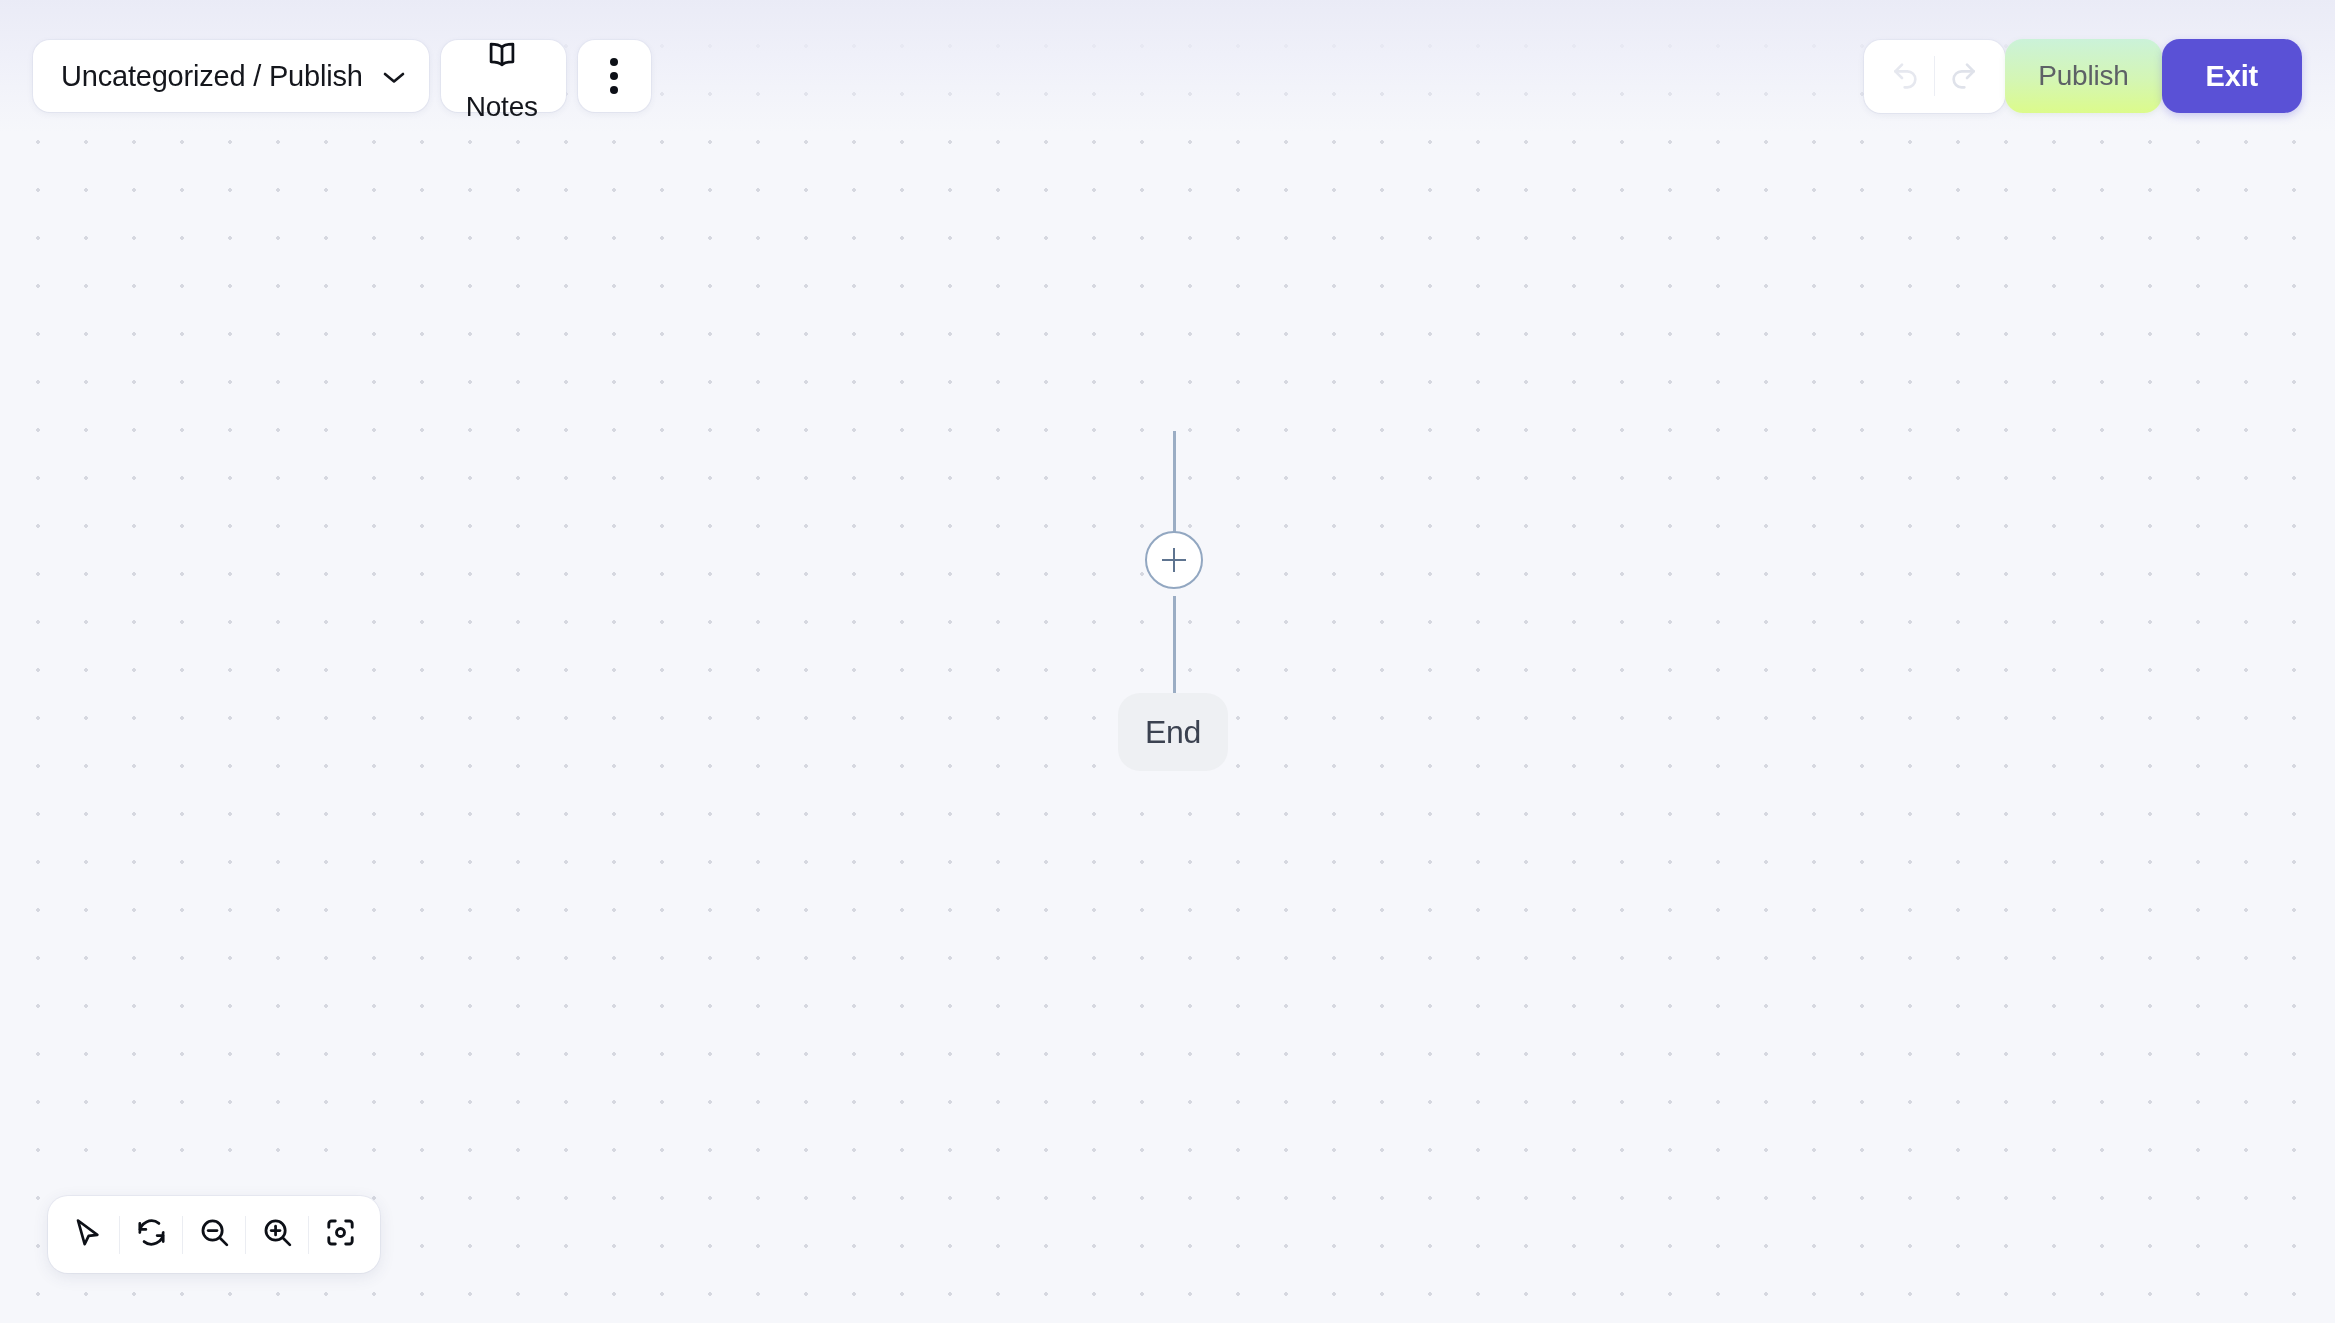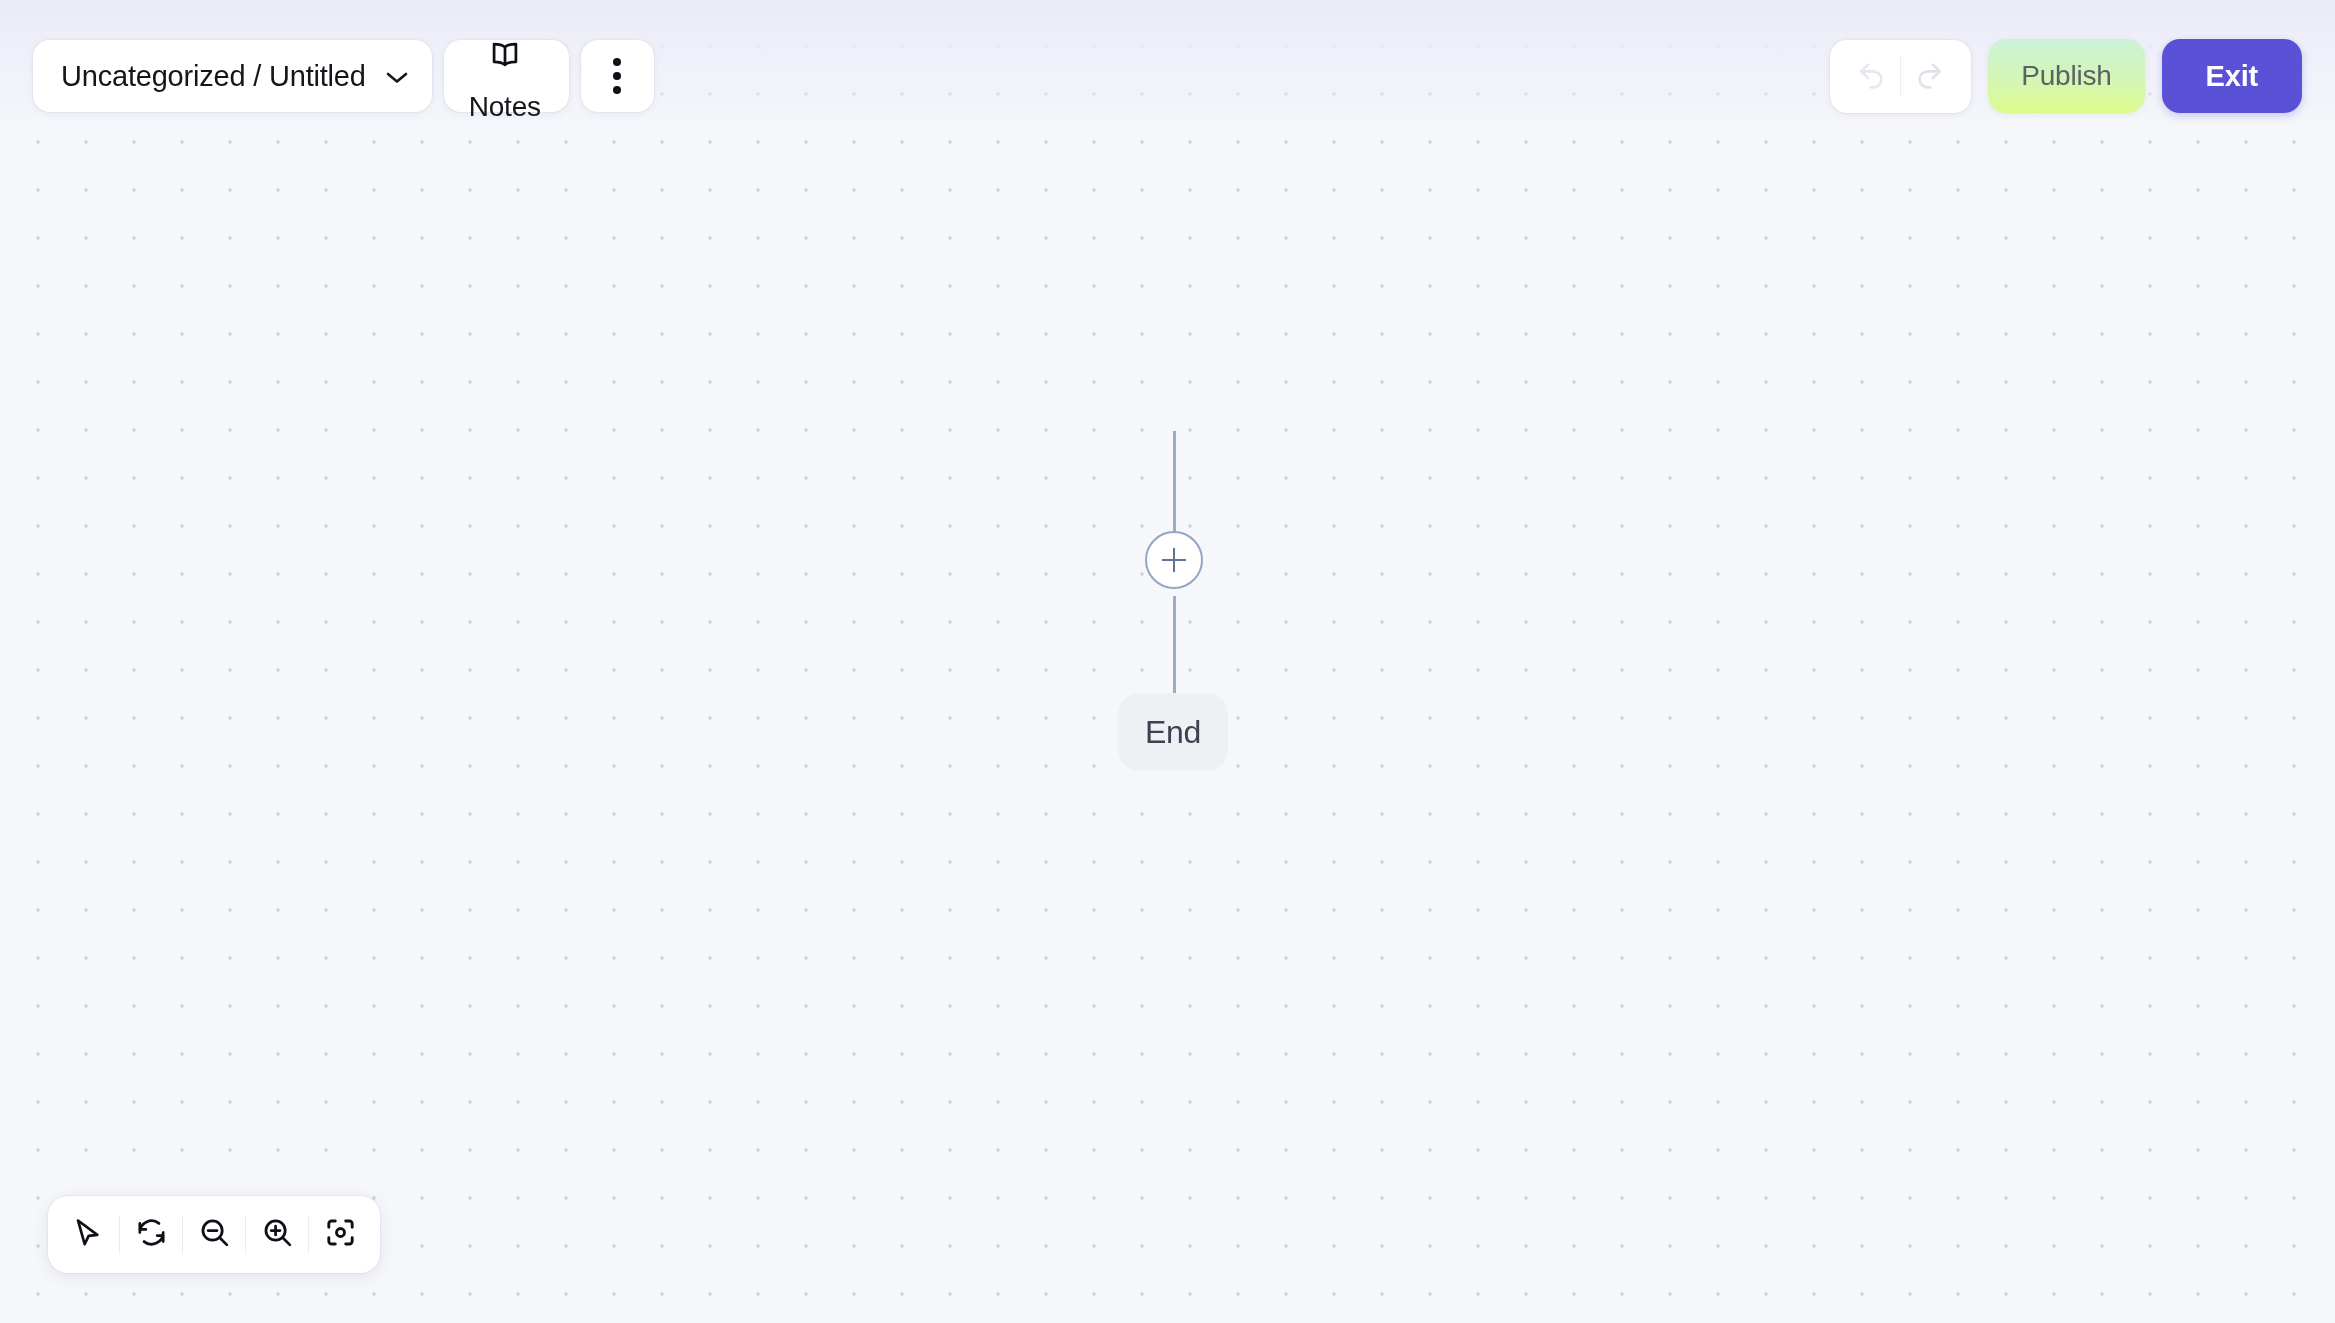--- a/index.html
+++ b/index.html
@@ -27,21 +27,21 @@
         rgba(246,247,251,0) 100%);
     pointer-events:none;
   }
   #header {
     position:absolute; top:0; left:0; width:2335px; height:152px;
     display:flex; align-items:center; justify-content:space-between;
     padding:0 33px;
   }
   .hdr-left, .hdr-right { display:flex; align-items:center; }
   .hdr-left { gap:12px; }
-  .hdr-right { gap:17px; }
+  .hdr-right { }
 
   .pill-white {
     background:#fff;
     border-radius:17px;
     box-shadow:0 2px 7px rgba(60,64,120,0.07), 0 0 0 1px rgba(225,227,240,0.55);
     display:flex; align-items:center;
   }
   #workflow-title-btn {
     height:72px; padding:0 24px 0 28px; gap:20px;
     cursor:pointer;
@@ -190,21 +190,21 @@
   <div id="end-node">
     <span id="end-node-label">End</span>
   </div>
 </div>
 
 <div id="header">
 
   <div class="hdr-left">
 
     <div id="workflow-title-btn" class="pill-white">
-      <span id="workflow-title-label">Uncategorized / Untitled</span>
+      <span id="workflow-title-label">Uncategorized / Publish</span>
       <span class="chev">
         <svg width="22" height="13" viewBox="0 0 22 13" fill="none" stroke="#14161c" stroke-width="2.6" stroke-linecap="round" stroke-linejoin="round">
             <path d="M2 3 11 10.5 20 3"></path>
           </svg>
       </span>
     </div>
 
     <div id="notes-btn" class="pill-white">
       <span>
         <svg width="34" height="30" viewBox="0 0 24 22" fill="none" stroke="#0d1017" stroke-width="2" stroke-linecap="round" stroke-linejoin="round">

